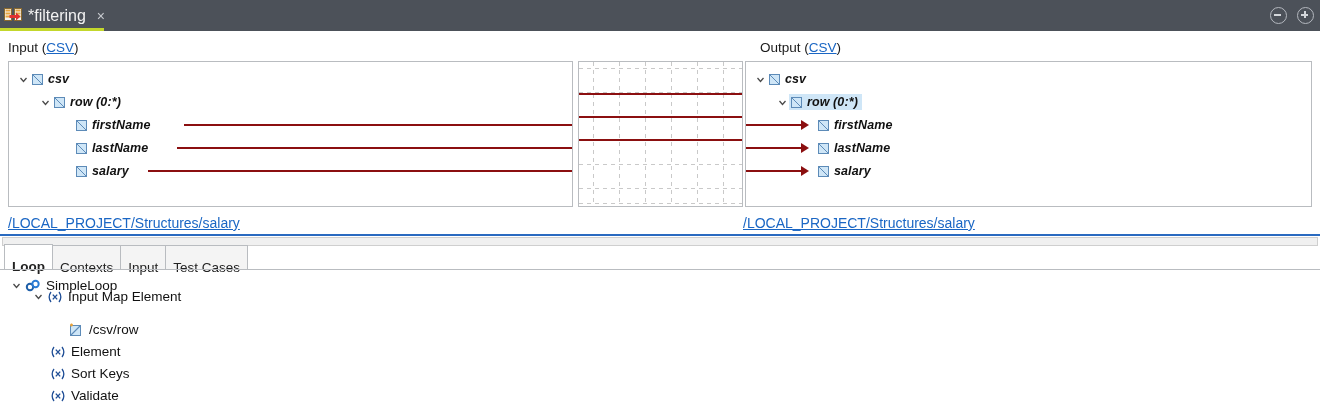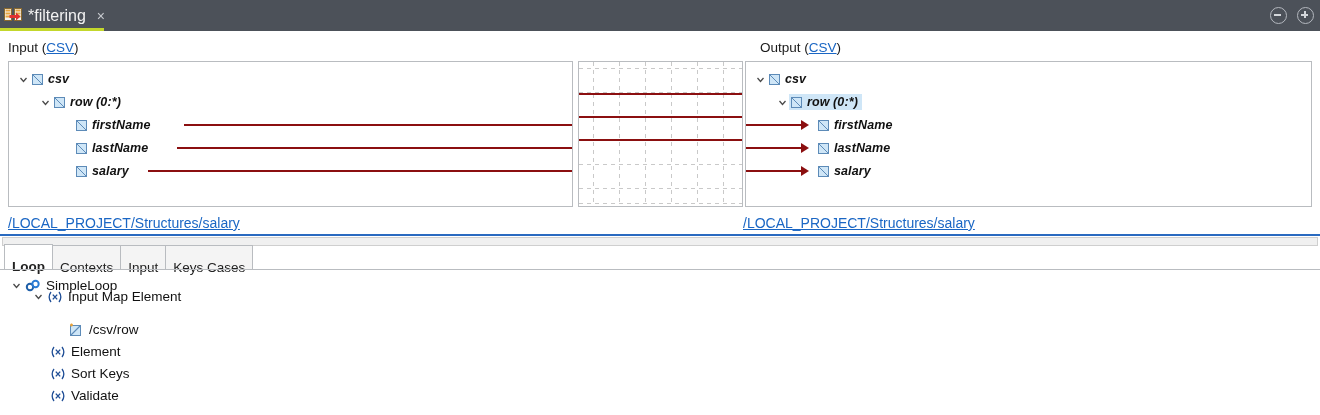--- a/index.html
+++ b/index.html
@@ -310,21 +310,21 @@
     <div class="pathlink" style="left:743px;top:184px;">/LOCAL_PROJECT/Structures/salary</div>
   </div>
 
   <div class="hdiv" style="top:234px;"></div>
   <div class="sash" style="top:237px;"></div>
 
   <div class="btabs" style="left:4px;top:248px;">
     <div class="btab active">Loop</div>
     <div class="btab">Contexts</div>
     <div class="btab">Input</div>
-    <div class="btab">Keys Cases</div>
+    <div class="btab">Test Cases</div>
   </div>
   <div class="btabline" style="top:269px;"></div>
 
   <div>
 
     <div class="brow" style="left:10px;top:275px;">
       <span class="twist">
         <svg width="13" height="13" viewBox="0 0 13 13">
             <path d="M3.5 5 L6.5 8.5 L9.5 5" fill="none" stroke="#4a4a4a" stroke-width="1.3"></path>
           </svg>

